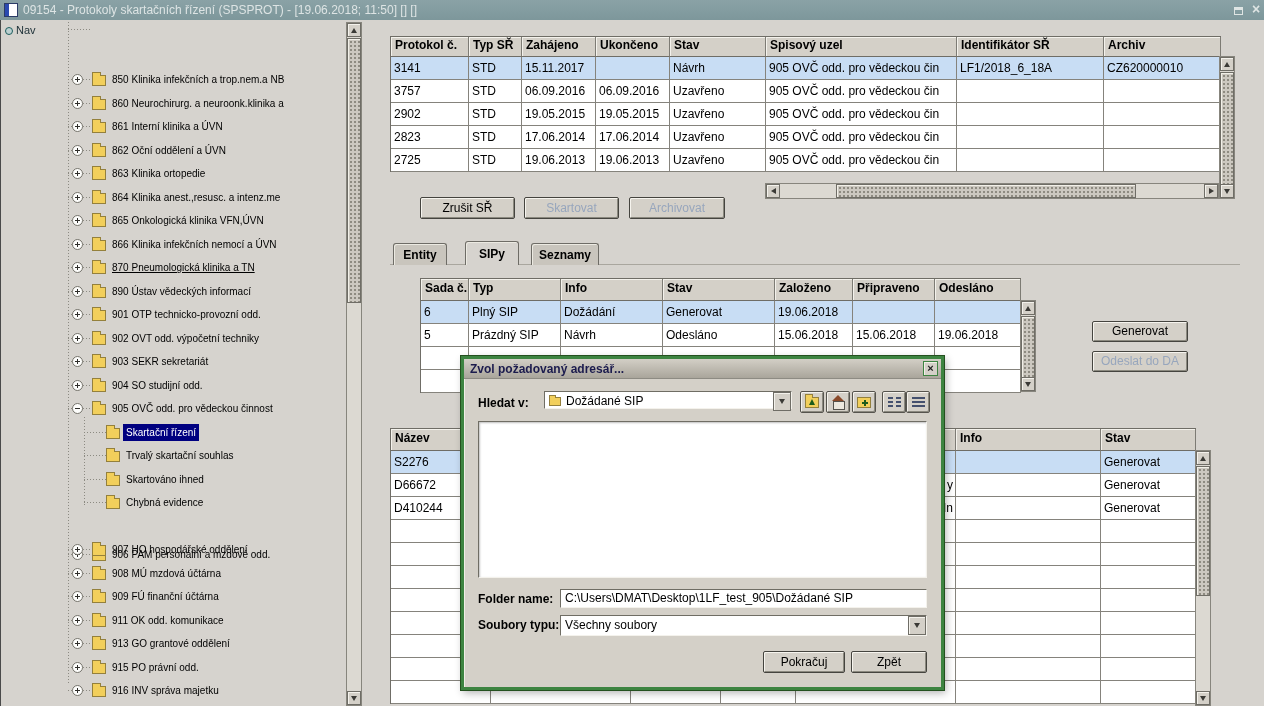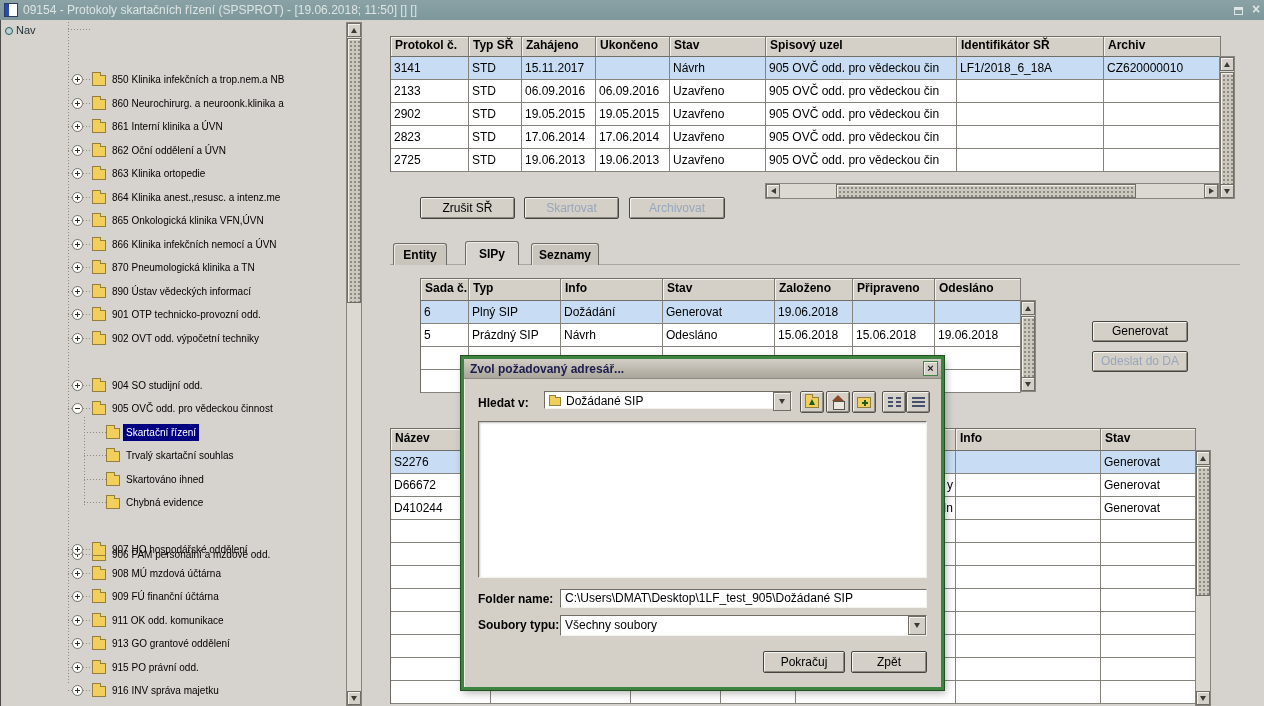--- a/index.html
+++ b/index.html
@@ -206,39 +206,45 @@
       <div class="tree-row" style="left: 0px; top: 210.5px; width: 286px; height: 23px;">
         <div class="dotline-h" style="left: 8px; top: 11px; width: 24px;"></div>
         <div class="expander" style="left: 12px; top: 6px;"></div>
         <div class="folder-ico" style="left: 32px; top: 7px;"></div>
         <div class="tree-label" style="left: 49px; top: 3px;">866 Klinika infekčních nemocí a ÚVN</div>
       </div>
       <div class="tree-row" style="left: 0px; top: 234px; width: 286px; height: 23px;">
         <div class="dotline-h" style="left: 8px; top: 11px; width: 24px;"></div>
         <div class="expander" style="left: 12px; top: 6px;"></div>
         <div class="folder-ico" style="left: 32px; top: 7px;"></div>
-        <div class="tree-label" style="left: 49px; top: 3px;">870 Pneumologická klinika a TN</div>
+        <div class="tree-label" style="left: 49px; top: 3px; text-decoration: underline;">870 Pneumologická klinika a TN</div>
       </div>
       <div class="tree-row" style="left: 0px; top: 257.5px; width: 286px; height: 23px;">
         <div class="dotline-h" style="left: 8px; top: 11px; width: 24px;"></div>
         <div class="expander" style="left: 12px; top: 6px;"></div>
         <div class="folder-ico" style="left: 32px; top: 7px;"></div>
         <div class="tree-label" style="left: 49px; top: 3px;">890 Ústav vědeckých informací</div>
       </div>
       <div class="tree-row" style="left: 0px; top: 281px; width: 286px; height: 23px;">
         <div class="dotline-h" style="left: 8px; top: 11px; width: 24px;"></div>
         <div class="expander" style="left: 12px; top: 6px;"></div>
         <div class="folder-ico" style="left: 32px; top: 7px;"></div>
         <div class="tree-label" style="left: 49px; top: 3px;">901 OTP technicko-provozní odd.</div>
       </div>
       <div class="tree-row" style="left: 0px; top: 304.5px; width: 286px; height: 23px;">
         <div class="dotline-h" style="left: 8px; top: 11px; width: 24px;"></div>
         <div class="expander" style="left: 12px; top: 6px;"></div>
         <div class="folder-ico" style="left: 32px; top: 7px;"></div>
         <div class="tree-label" style="left: 49px; top: 3px;">902 OVT odd. výpočetní techniky</div>
+      </div>
+      <div class="tree-row" style="left: 0px; top: 328px; width: 286px; height: 23px;">
+        <div class="dotline-h" style="left: 8px; top: 11px; width: 24px;"></div>
+        <div class="expander" style="left: 12px; top: 6px;"></div>
+        <div class="folder-ico" style="left: 32px; top: 7px;"></div>
+        <div class="tree-label" style="left: 49px; top: 3px;">903 SEKR sekretariát</div>
       </div>
       <div class="tree-row" style="left: 0px; top: 351.5px; width: 286px; height: 23px;">
         <div class="dotline-h" style="left: 8px; top: 11px; width: 24px;"></div>
         <div class="expander" style="left: 12px; top: 6px;"></div>
         <div class="folder-ico" style="left: 32px; top: 7px;"></div>
         <div class="tree-label" style="left: 49px; top: 3px;">904 SO studijní odd.</div>
       </div>
       <div class="tree-row" style="left: 0px; top: 375px; width: 286px; height: 23px;">
         <div class="dotline-h" style="left: 8px; top: 11px; width: 24px;"></div>
         <div class="expander open" style="left: 12px; top: 6px;"></div>
@@ -329,21 +335,21 @@
         <div class="t-cell" style="left: 0px; width: 78px; line-height: 22px;">3141</div>
         <div class="t-cell" style="left: 78px; width: 53px; line-height: 22px;">STD</div>
         <div class="t-cell" style="left: 131px; width: 74px; line-height: 22px;">15.11.2017</div>
         <div class="t-cell" style="left: 205px; width: 74px; line-height: 22px;"></div>
         <div class="t-cell" style="left: 279px; width: 96px; line-height: 22px;">Návrh</div>
         <div class="t-cell" style="left: 375px; width: 191px; line-height: 22px;">905 OVČ odd. pro vědeckou čin</div>
         <div class="t-cell" style="left: 566px; width: 147px; line-height: 22px;">LF1/2018_6_18A</div>
         <div class="t-cell" style="left: 713px; width: 117px; line-height: 22px;">CZ620000010</div>
       </div>
       <div class="t-row" style="left: 0px; top: 43px; width: 830px; height: 23px;">
-        <div class="t-cell" style="left: 0px; width: 78px; line-height: 22px;">2133</div>
+        <div class="t-cell" style="left: 0px; width: 78px; line-height: 22px;">3757</div>
         <div class="t-cell" style="left: 78px; width: 53px; line-height: 22px;">STD</div>
         <div class="t-cell" style="left: 131px; width: 74px; line-height: 22px;">06.09.2016</div>
         <div class="t-cell" style="left: 205px; width: 74px; line-height: 22px;">06.09.2016</div>
         <div class="t-cell" style="left: 279px; width: 96px; line-height: 22px;">Uzavřeno</div>
         <div class="t-cell" style="left: 375px; width: 191px; line-height: 22px;">905 OVČ odd. pro vědeckou čin</div>
         <div class="t-cell" style="left: 566px; width: 147px; line-height: 22px;"></div>
         <div class="t-cell" style="left: 713px; width: 117px; line-height: 22px;"></div>
       </div>
       <div class="t-row" style="left: 0px; top: 66px; width: 830px; height: 23px;">
         <div class="t-cell" style="left: 0px; width: 78px; line-height: 22px;">2902</div>

